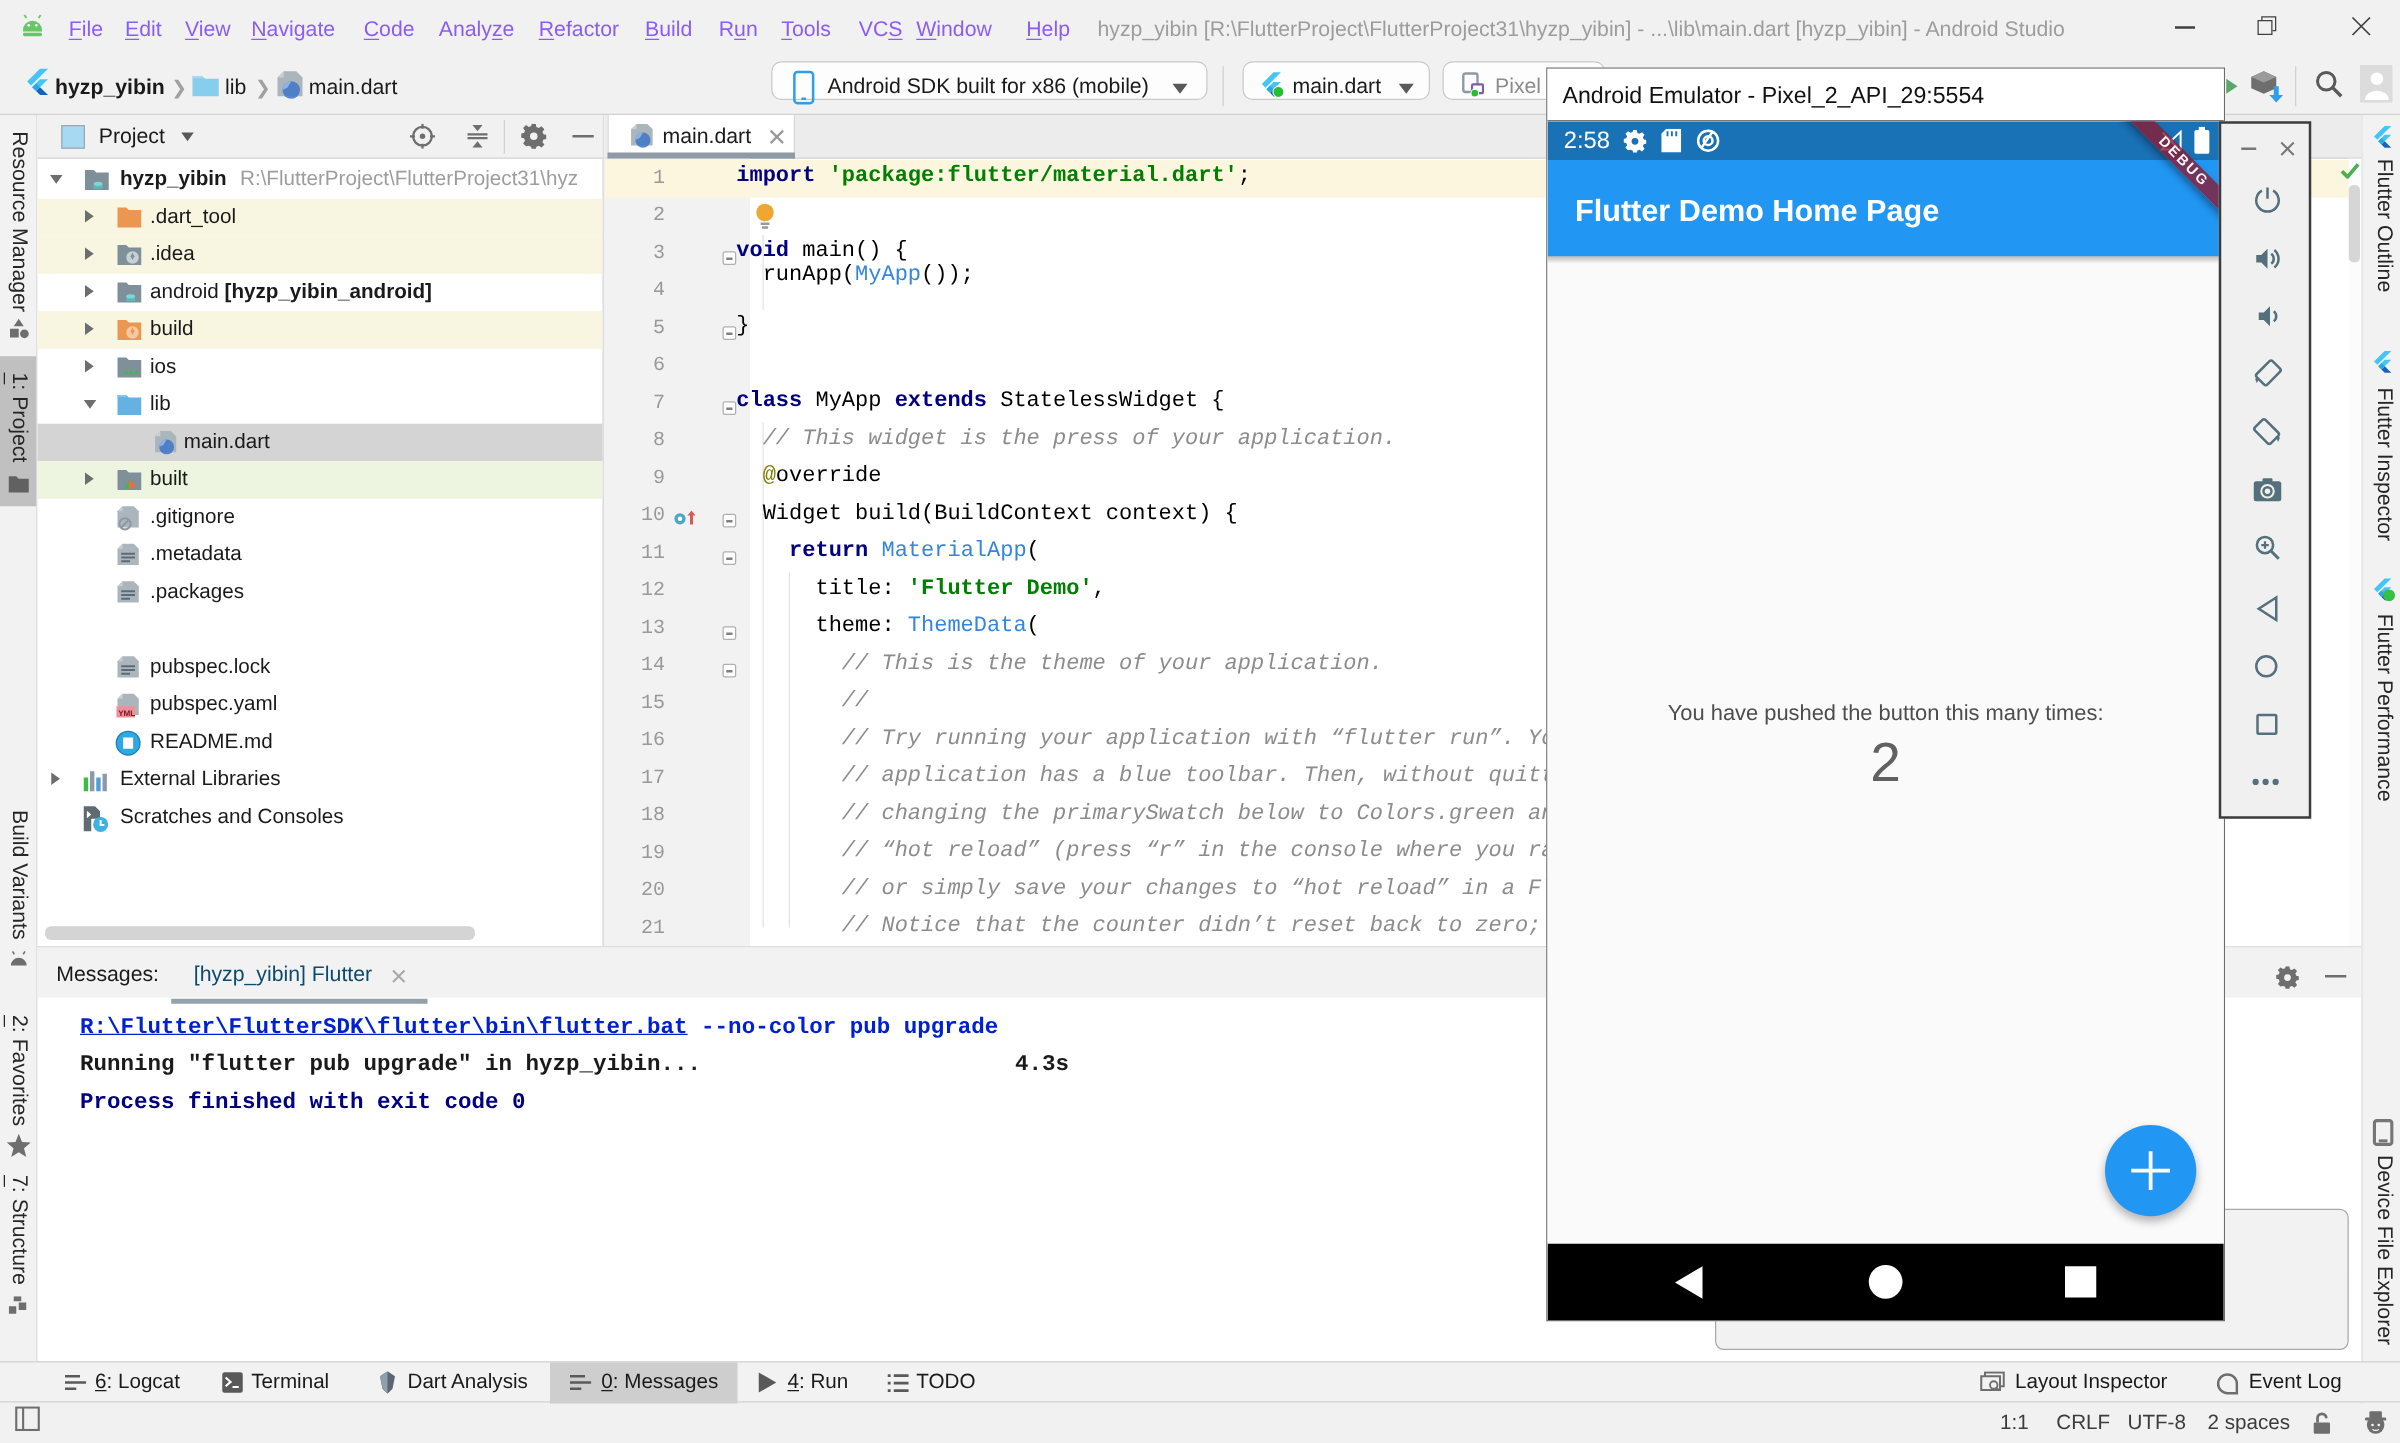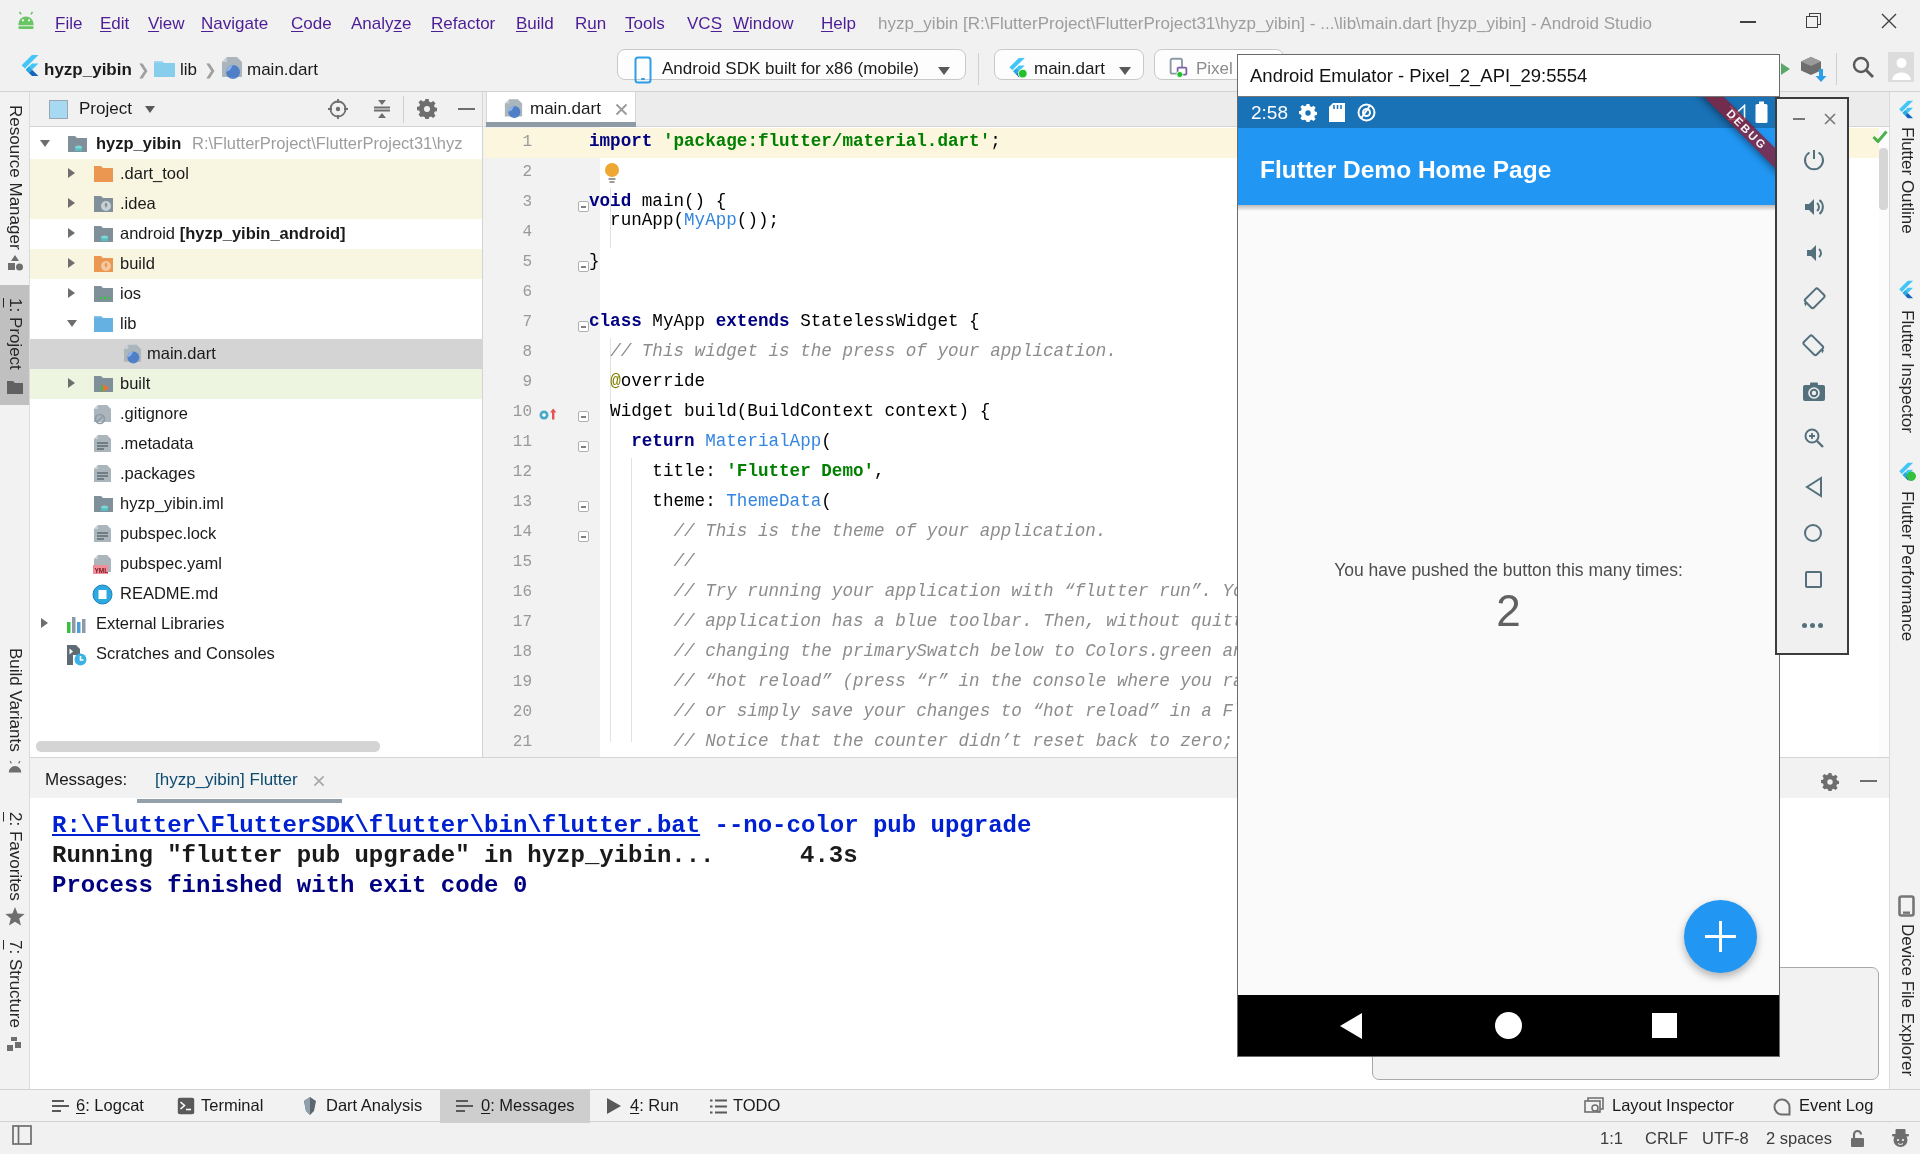--- a/index.html
+++ b/index.html
@@ -4,21 +4,21 @@
 <style>
   * { margin:0; padding:0; box-sizing:border-box; }
   html,body { width:1920px; height:1154px; overflow:hidden; }
   body { font-family:"Liberation Sans", sans-serif; background:#f1f1f1; position:relative; }
   .abs { position:absolute; }
   u { text-decoration:underline; text-underline-offset:2px; }
   svg { display:block; }
 
   
   #titlebar { left:0; top:0; width:1920px; height:47px; background:#f1f1f1; }
-  .menuitem { position:absolute; top:14px; font-size:17px; color:#4c1d95; white-space:nowrap; }
+  .menuitem { position:absolute; top:14px; font-size:17px; color:#8b5cf6; white-space:nowrap; }
   #wintitle { position:absolute; top:14px; left:878px; font-size:17px; color:#9d9d9d; white-space:nowrap; }
 
   
   #toolbar { left:0; top:47px; width:1920px; height:45px; background:#f1f1f1; border-bottom:1px solid #d2d2d2; }
   .crumbtxt { position:absolute; top:13px; font-size:17px; color:#1a1a1a; white-space:nowrap; }
   .chev { position:absolute; top:14px; font-size:15px; color:#a0a0a0; }
   .combo { position:absolute; top:2px; height:31px; background:#fdfdfd; border:1px solid #c9c9c9; border-radius:8px; }
 
   
   #lstripe { left:0; top:92px; width:30px; height:997px; background:#f2f2f2; border-right:1px solid #dadada; }
@@ -51,21 +51,21 @@
   .cls { color:#3385e0; }
   .ann { color:#808000; }
   #yline { position:absolute; left:0; top:36px; width:1395px; height:30px; background:#fcf6de; }
   .foldbox { position:absolute; left:94px; width:11px; height:11px; background:#fff; border:1px solid #b0b0b0; border-radius:2px; }
   .foldbox:after { content:""; position:absolute; left:2px; top:4px; width:5px; height:1.5px; background:#808080; }
   .iguide { position:absolute; width:1px; background:#e2e2e2; }
 
   
   #msgs { left:30px; top:757px; width:1859px; height:332px; background:#fff; border-top:1px solid #d4d4d4; }
   #msghead { position:absolute; left:0; top:0; width:100%; height:40px; background:#f2f2f2; }
-  .mline { position:absolute; font-family:"Liberation Mono",monospace; font-size:24px; font-weight:bold; white-space:pre; }
+  .mline { position:absolute; font-family:"Liberation Mono",monospace; font-size:18px; font-weight:bold; white-space:pre;margin-left:12px; }
 
   
   #botbar { left:0; top:1089px; width:1920px; height:33px; background:#f2f2f2; border-top:1px solid #d2d2d2; border-bottom:1px solid #d2d2d2; }
   .bitem { position:absolute; top:6px; font-size:16.5px; color:#1a1a1a; white-space:nowrap; }
   #statusbar { left:0; top:1123px; width:1920px; height:31px; background:#f1f1f1; }
   .sitem { position:absolute; top:6px; font-size:16.5px; color:#3c3c3c; white-space:nowrap; }
 
   
   #popup { left:1372px; top:967px; width:507px; height:113px; background:#f2f2f2; border:1px solid #a9a9a9; border-radius:7px; z-index:5; }
 
@@ -366,28 +366,20 @@
       </svg>
     <span class="lab" style="left:90px">.metadata</span>
   </div>
   <div class="trow" style="top:367px">
     <svg class="ticon" style="left:63px" width="19" height="22" viewBox="0 0 19 22">
         <path fill="#aab5bc" d="M5 1h9l4 4v13H1V5z"></path>
         <path fill="#c8d0d5" d="M5 1v4H1z"></path>
         <path stroke="#5f6b73" stroke-width="1.6" d="M4 9h11M4 12h11M4 15h7"></path>
       </svg>
     <span class="lab" style="left:90px">.packages</span>
-  </div>
-  <div class="trow" style="top:397px">
-    <svg class="ticon" style="left:63px" width="21" height="19" viewBox="0 0 21 19">
-        <path fill="#7f909b" d="M1 2h7l2 2h10v14H1z"></path>
-        <path fill="#55bdbd" d="M8 13h7v4H8z"></path>
-        <ellipse cx="11.5" cy="13" rx="3.5" ry="1.6" fill="#7fd7d7"></ellipse>
-      </svg>
-    <span class="lab" style="left:90px">hyzp_yibin.iml</span>
   </div>
   <div class="trow" style="top:427px">
     <svg class="ticon" style="left:63px" width="19" height="22" viewBox="0 0 19 22">
         <path fill="#aab5bc" d="M5 1h9l4 4v13H1V5z"></path>
         <path fill="#c8d0d5" d="M5 1v4H1z"></path>
         <path stroke="#5f6b73" stroke-width="1.6" d="M4 9h11M4 12h11M4 15h7"></path>
       </svg>
     <span class="lab" style="left:90px">pubspec.lock</span>
   </div>
   <div class="trow" style="top:457px">

